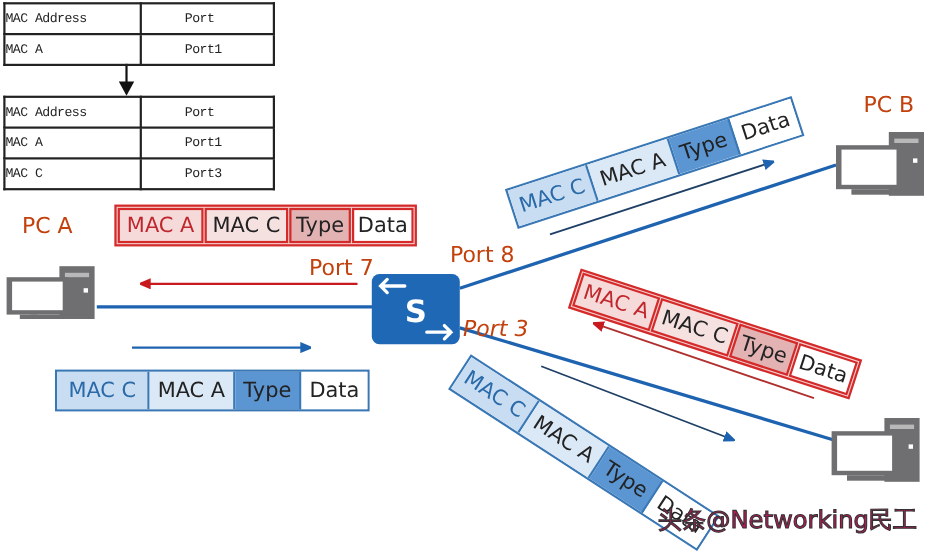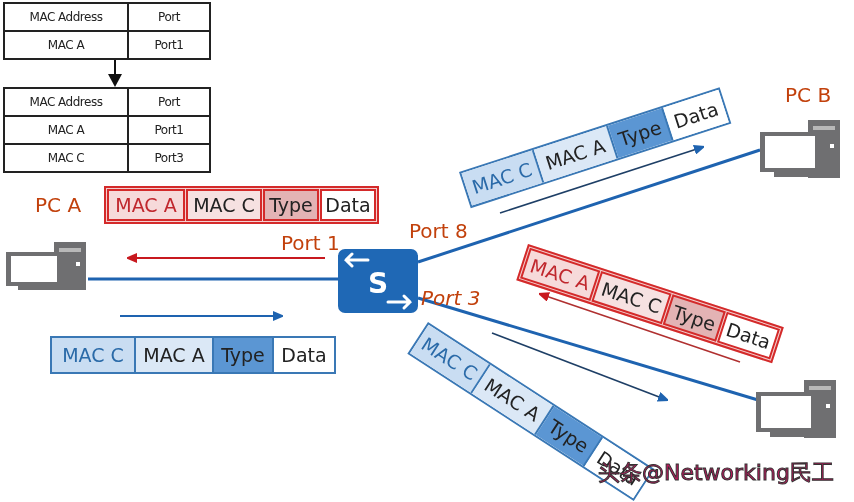--- a/index.html
+++ b/index.html
@@ -1,22 +1,22 @@
 <!DOCTYPE html>
 <html><head>
   <meta charset="utf-8">
   <style>
     html, body { margin:0; padding:0; background:#fff; }
     body { width:854px; height:502px; position:relative; overflow:hidden;
       font-family:"DejaVu Sans", sans-serif; color:#222; }
     svg { position:absolute; left:0; top:0; }
     .mac-table { position:absolute; border-collapse:collapse; font-size:12px; letter-spacing:-0.5px; }
-    .mac-table td { border:2px solid #222; height:26px; text-align:center; padding:0; }
+    .mac-table td { border:2px solid #222; height:26px; text-align:left; padding:0;font-family:Liberation Mono, monospace; }
     .mac-table td.c1 { width:122px; }
-    .mac-table td.c2 { width:80px; }
+    .mac-table td.c2 { width:80px;padding-left:39px; }
     .label { position:absolute; font-size:20px; color:#c2410c; white-space:nowrap; }
     .frame { position:absolute; display:flex; transform-origin:0 0; white-space:nowrap; }
     .frame .f { display:flex; align-items:center; justify-content:center; font-size:19px; height:100%; box-sizing:border-box; }
     .frame.blue { border:2px solid #3a78b5; height:34px; }
     .frame.blue .f { border-right:2px solid #3a78b5; }
     .frame.blue .f:last-child { border-right:none; }
     .frame.blue .s { background:#c9ddf2; color:#2a6aa8; }
     .frame.blue .d { background:#dbe8f6; color:#222; }
     .frame.blue .t { background:#5b96d3; color:#222; }
     .frame.blue .x { background:#fff; color:#222; }
@@ -116,23 +116,23 @@
     <td class="c1">MAC A</td>
     <td class="c2">Port1</td>
   </tr>
   <tr>
     <td class="c1">MAC C</td>
     <td class="c2">Port3</td>
   </tr>
 </tbody>
   </table>
 
-<div class="label" style="left:35px; top:193px;">PC A</div>
+<div class="label" style="left:20px; top:193px;">PC A</div>
 <div class="label" style="left:785px; top:83px;">PC B</div>
-<div class="label" style="left:281px; top:231px;">Port 1</div>
+<div class="label" style="left:281px; top:231px;">Port 7</div>
 <div class="label" style="left:409px; top:219px;">Port 8</div>
 <div class="label" style="left:421px; top:286px;font-style:italic;">Port 3</div>
 
 <div class="frame red" style="left:104px; top:186px;">
   <div class="f s" style="width:78px">MAC A</div>
   <div class="f d" style="width:76px">MAC C</div>
   <div class="f t" style="width:56px">Type</div>
   <div class="f x" style="width:56px">Data</div>
 </div>
 

